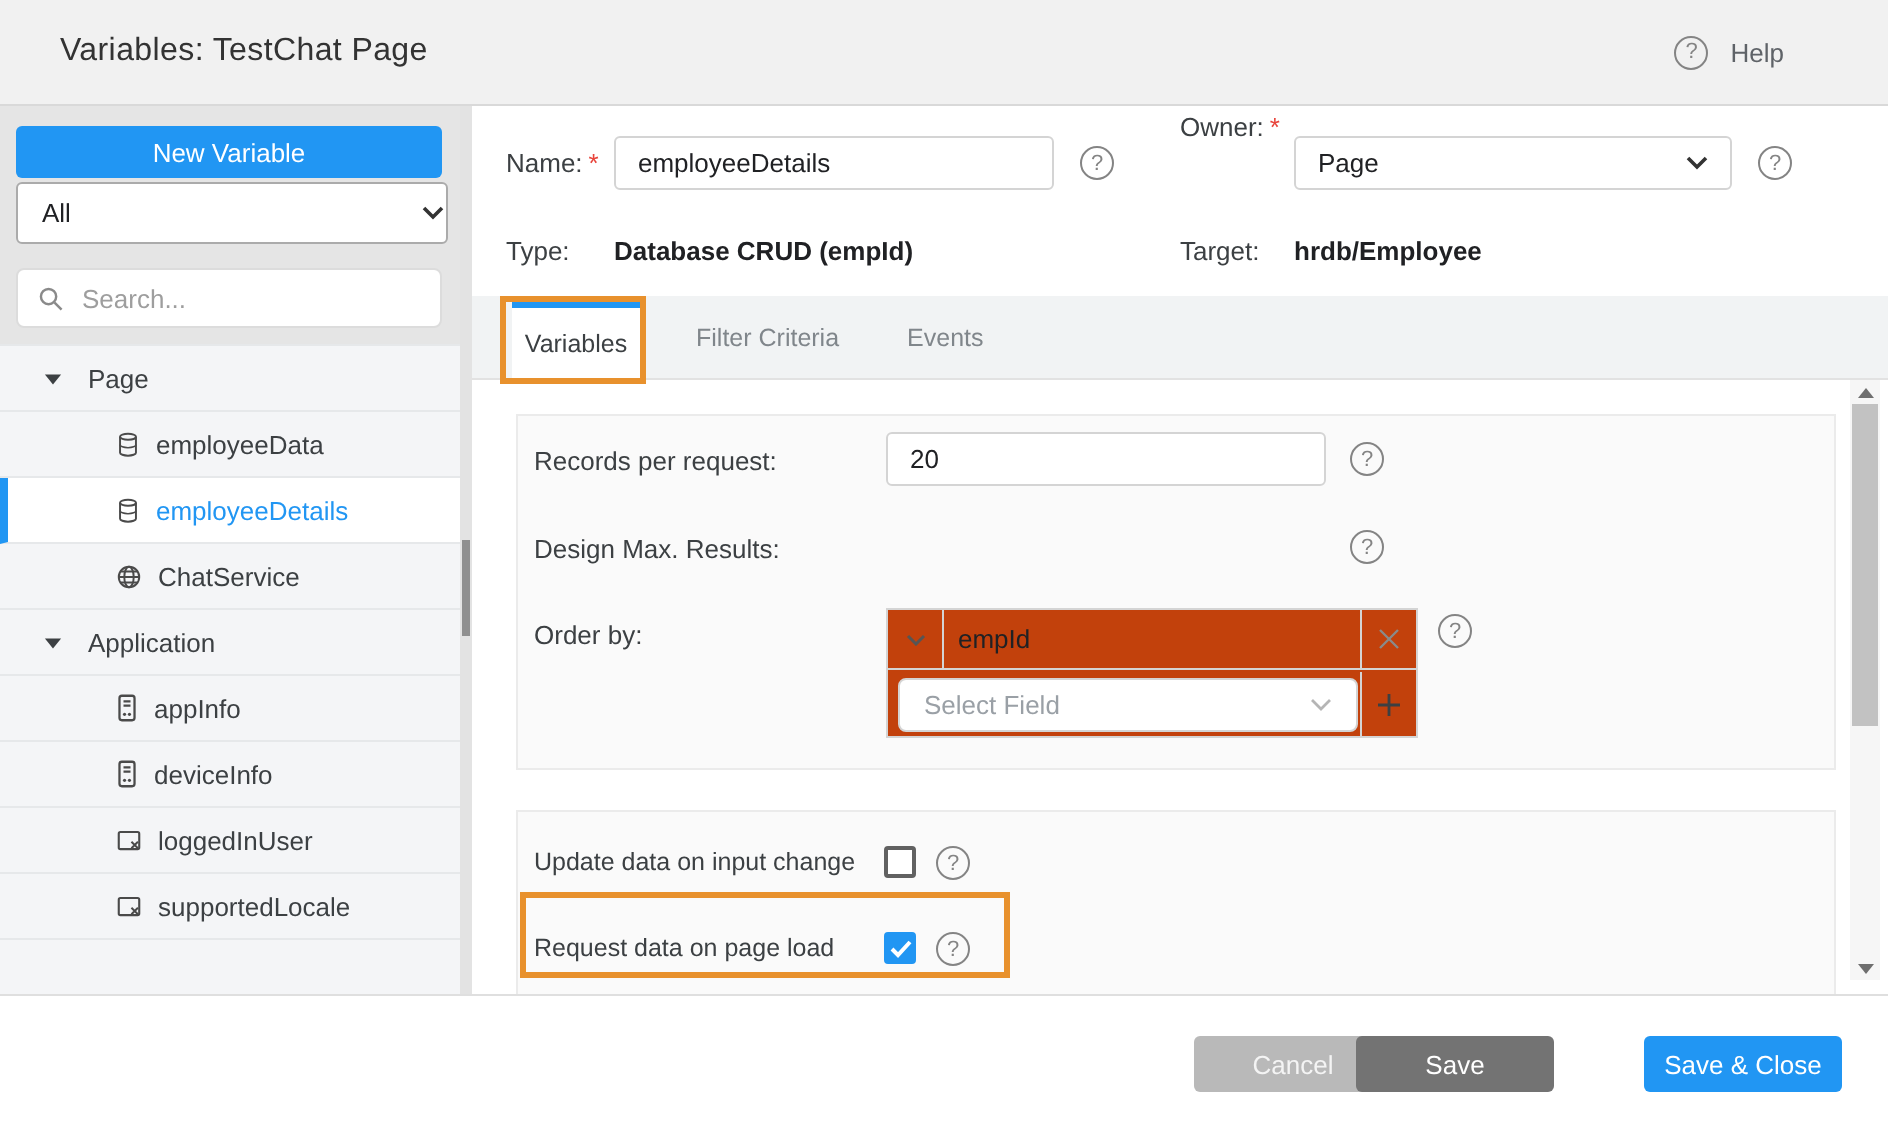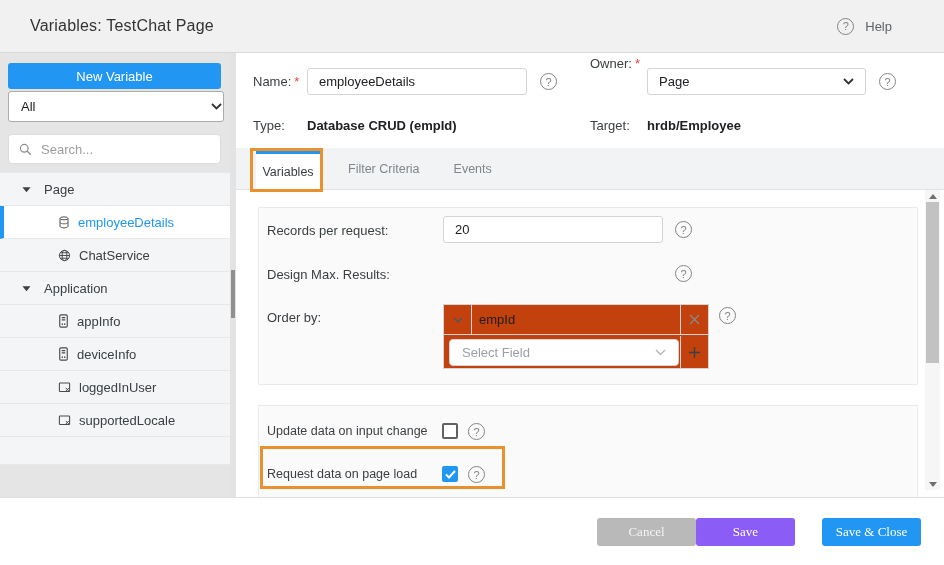--- a/index.html
+++ b/index.html
@@ -59,23 +59,23 @@
   .cb.checked .tick{display:block}
   
   .vscroll{position:absolute;left:689px;top:137px;width:15px;height:300px;background:#f6f6f6}
   .vthumb{position:absolute;left:1px;top:12px;width:13px;height:161px;background:#c2c2c2}
   .arr{position:absolute;left:0;width:15px;height:12px;display:flex;align-items:center;justify-content:center}
   .arr svg{display:block}
   .arr.up{top:0}
   .arr.down{bottom:0}
   
   .footer{position:absolute;left:0;top:497px;width:944px;height:68px;background:#fff;border-top:1px solid #dfdfdf}
-  .fbtn{position:absolute;top:20px;width:99px;height:28px;border:none;border-radius:3px;color:#fff;font-size:13px;font-family:Liberation Serif, serif;cursor:pointer}
+  .fbtn{position:absolute;top:20px;width:99px;height:28px;border:none;border-radius:3px;color:#fff;font-size:13px;font-family:Liberation Sans, sans-serif;cursor:pointer}
   .b-cancel{left:597px;background:#b9b9b9;color:#f4f4f4}
-  .b-save{left:696px;background:#8b5cf6}
+  .b-save{left:678px;background:#737373}
   .b-saveclose{left:822px;background:#2196f3}
   
   .ann{position:absolute;border:3px solid #e8912d;pointer-events:none}
   .ann1{left:14px;top:95px;width:73px;height:44px}
   .ann2{left:24px;top:393px;width:245px;height:43px}
 </style>
 </head>
 <body>
 
 <div class="header">
@@ -106,20 +106,30 @@
     <span>Search...</span>
   </div>
   <div class="tree">
     <div class="trow group">
       <span class="icn">
           <svg width="9" height="9" viewBox="0 0 10 10">
             <path d="M0.5 2.5h9L5 8z" fill="#3c4043"></path>
           </svg>
         </span>
       <span>Page</span>
+    </div>
+    <div class="trow item">
+      <span class="icn">
+          <svg width="12" height="13" viewBox="0 0 16 17" fill="none" stroke="#4a4a4a" stroke-width="1.3">
+            <ellipse cx="8" cy="3" rx="5.3" ry="2"></ellipse>
+            <path d="M2.7 3v10.6c0 1.1 2.4 2 5.3 2s5.3-.9 5.3-2V3"></path>
+            <path d="M2.7 8.3c0 1.1 2.4 2 5.3 2s5.3-.9 5.3-2" stroke-width="1.1"></path>
+          </svg>
+        </span>
+      <span>employeeData</span>
     </div>
     <div class="trow item selected">
       <span class="icn">
           <svg width="12" height="13" viewBox="0 0 16 17" fill="none" stroke="#4a4a4a" stroke-width="1.3">
             <ellipse cx="8" cy="3" rx="5.3" ry="2"></ellipse>
             <path d="M2.7 3v10.6c0 1.1 2.4 2 5.3 2s5.3-.9 5.3-2V3"></path>
             <path d="M2.7 8.3c0 1.1 2.4 2 5.3 2s5.3-.9 5.3-2" stroke-width="1.1"></path>
           </svg>
         </span>
       <span>employeeDetails</span>

